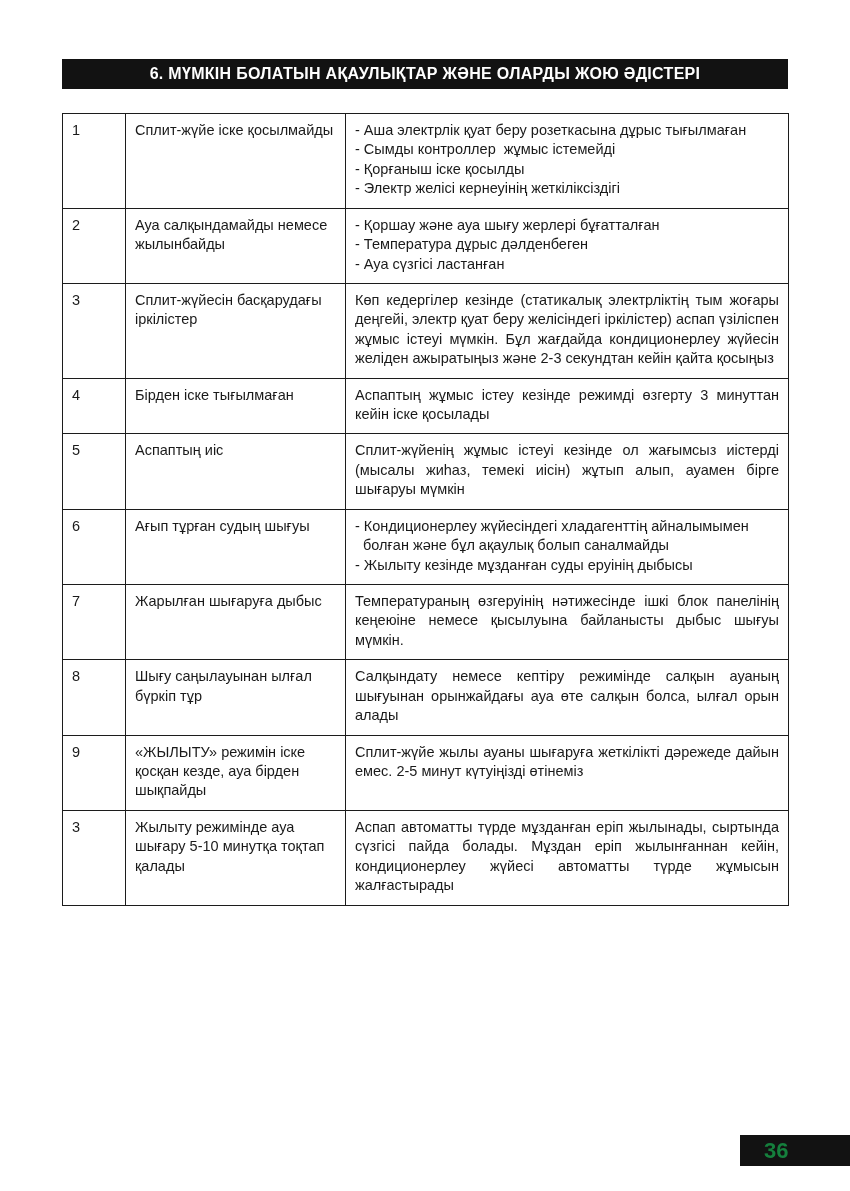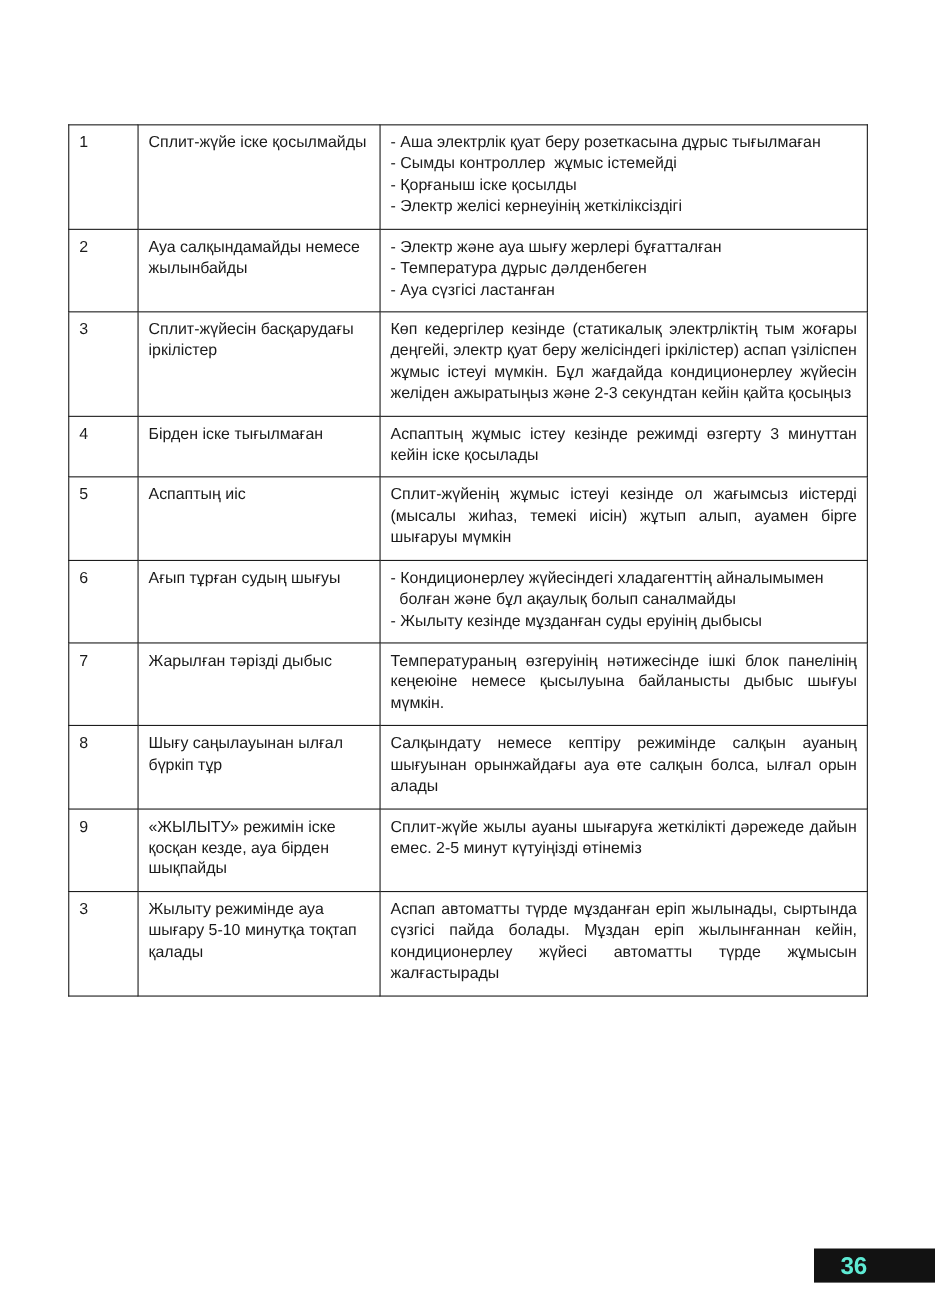--- a/index.html
+++ b/index.html
@@ -48,49 +48,52 @@
     white-space: pre-wrap;
     text-align: justify;
   }
   .page-number-bar {
     position: absolute;
     right: 0;
     top: 1135px;
     width: 110px;
     height: 31px;
     background: #121212;
-    color: #5eead4;
+    color: #15803d;
     display: flex;
     align-items: center;
     font-weight: bold;
     font-size: 22px;
     padding-left: 24px;
     box-sizing: border-box;
   }
 </style>
 </head>
 <body>
 
 <div class="page">
 
+  <div class="title-bar">
+    <span>6. МҮМКІН БОЛАТЫН АҚАУЛЫҚТАР ЖӘНЕ ОЛАРДЫ ЖОЮ ӘДІСТЕРІ</span>
+  </div>
 
   <table class="fault-table">
     <tbody>
         <tr>
           <td class="col-num">1</td>
           <td class="col-problem">Сплит-жүйе іске қосылмайды</td>
           <td class="col-solution">- Аша электрлік қуат беру розеткасына дұрыс тығылмаған
 - Сымды контроллер  жұмыс істемейді
 - Қорғаныш іске қосылды
 - Электр желісі кернеуінің жеткіліксіздігі</td>
         </tr>
         <tr>
           <td class="col-num">2</td>
           <td class="col-problem">Ауа салқындамайды немесе жылынбайды</td>
-          <td class="col-solution">- Электр және ауа шығу жерлері бұғатталған
+          <td class="col-solution">- Қоршау және ауа шығу жерлері бұғатталған
 - Температура дұрыс дәлденбеген
 - Ауа сүзгісі ластанған</td>
         </tr>
         <tr>
           <td class="col-num">3</td>
           <td class="col-problem">Сплит-жүйесін басқарудағы іркілістер</td>
           <td class="col-solution">Көп кедергілер кезінде (статикалық электрліктің тым жоғары деңгейі, электр қуат беру желісіндегі іркілістер) аспап үзіліспен жұмыс істеуі мүмкін. Бұл жағдайда кондиционерлеу жүйесін желіден ажыратыңыз және 2-3 секундтан кейін қайта қосыңыз</td>
         </tr>
         <tr>
           <td class="col-num">4</td>
@@ -104,21 +107,21 @@
         </tr>
         <tr>
           <td class="col-num">6</td>
           <td class="col-problem">Ағып тұрған судың шығуы</td>
           <td class="col-solution">- Кондиционерлеу жүйесіндегі хладагенттің айналымымен
   болған және бұл ақаулық болып саналмайды
 - Жылыту кезінде мұзданған суды еруінің дыбысы</td>
         </tr>
         <tr>
           <td class="col-num">7</td>
-          <td class="col-problem">Жарылған тәрізді дыбыс</td>
+          <td class="col-problem">Жарылған шығаруға дыбыс</td>
           <td class="col-solution">Температураның өзгеруінің нәтижесінде ішкі блок панелінің кеңеюіне немесе қысылуына байланысты дыбыс шығуы мүмкін.</td>
         </tr>
         <tr>
           <td class="col-num">8</td>
           <td class="col-problem">Шығу саңылауынан ылғал бүркіп тұр</td>
           <td class="col-solution">Салқындату немесе кептіру режимінде салқын ауаның шығуынан орынжайдағы ауа өте салқын болса, ылғал орын алады</td>
         </tr>
         <tr>
           <td class="col-num">9</td>
           <td class="col-problem">«ЖЫЛЫТУ» режимін іске қосқан кезде, ауа бірден шықпайды</td>

